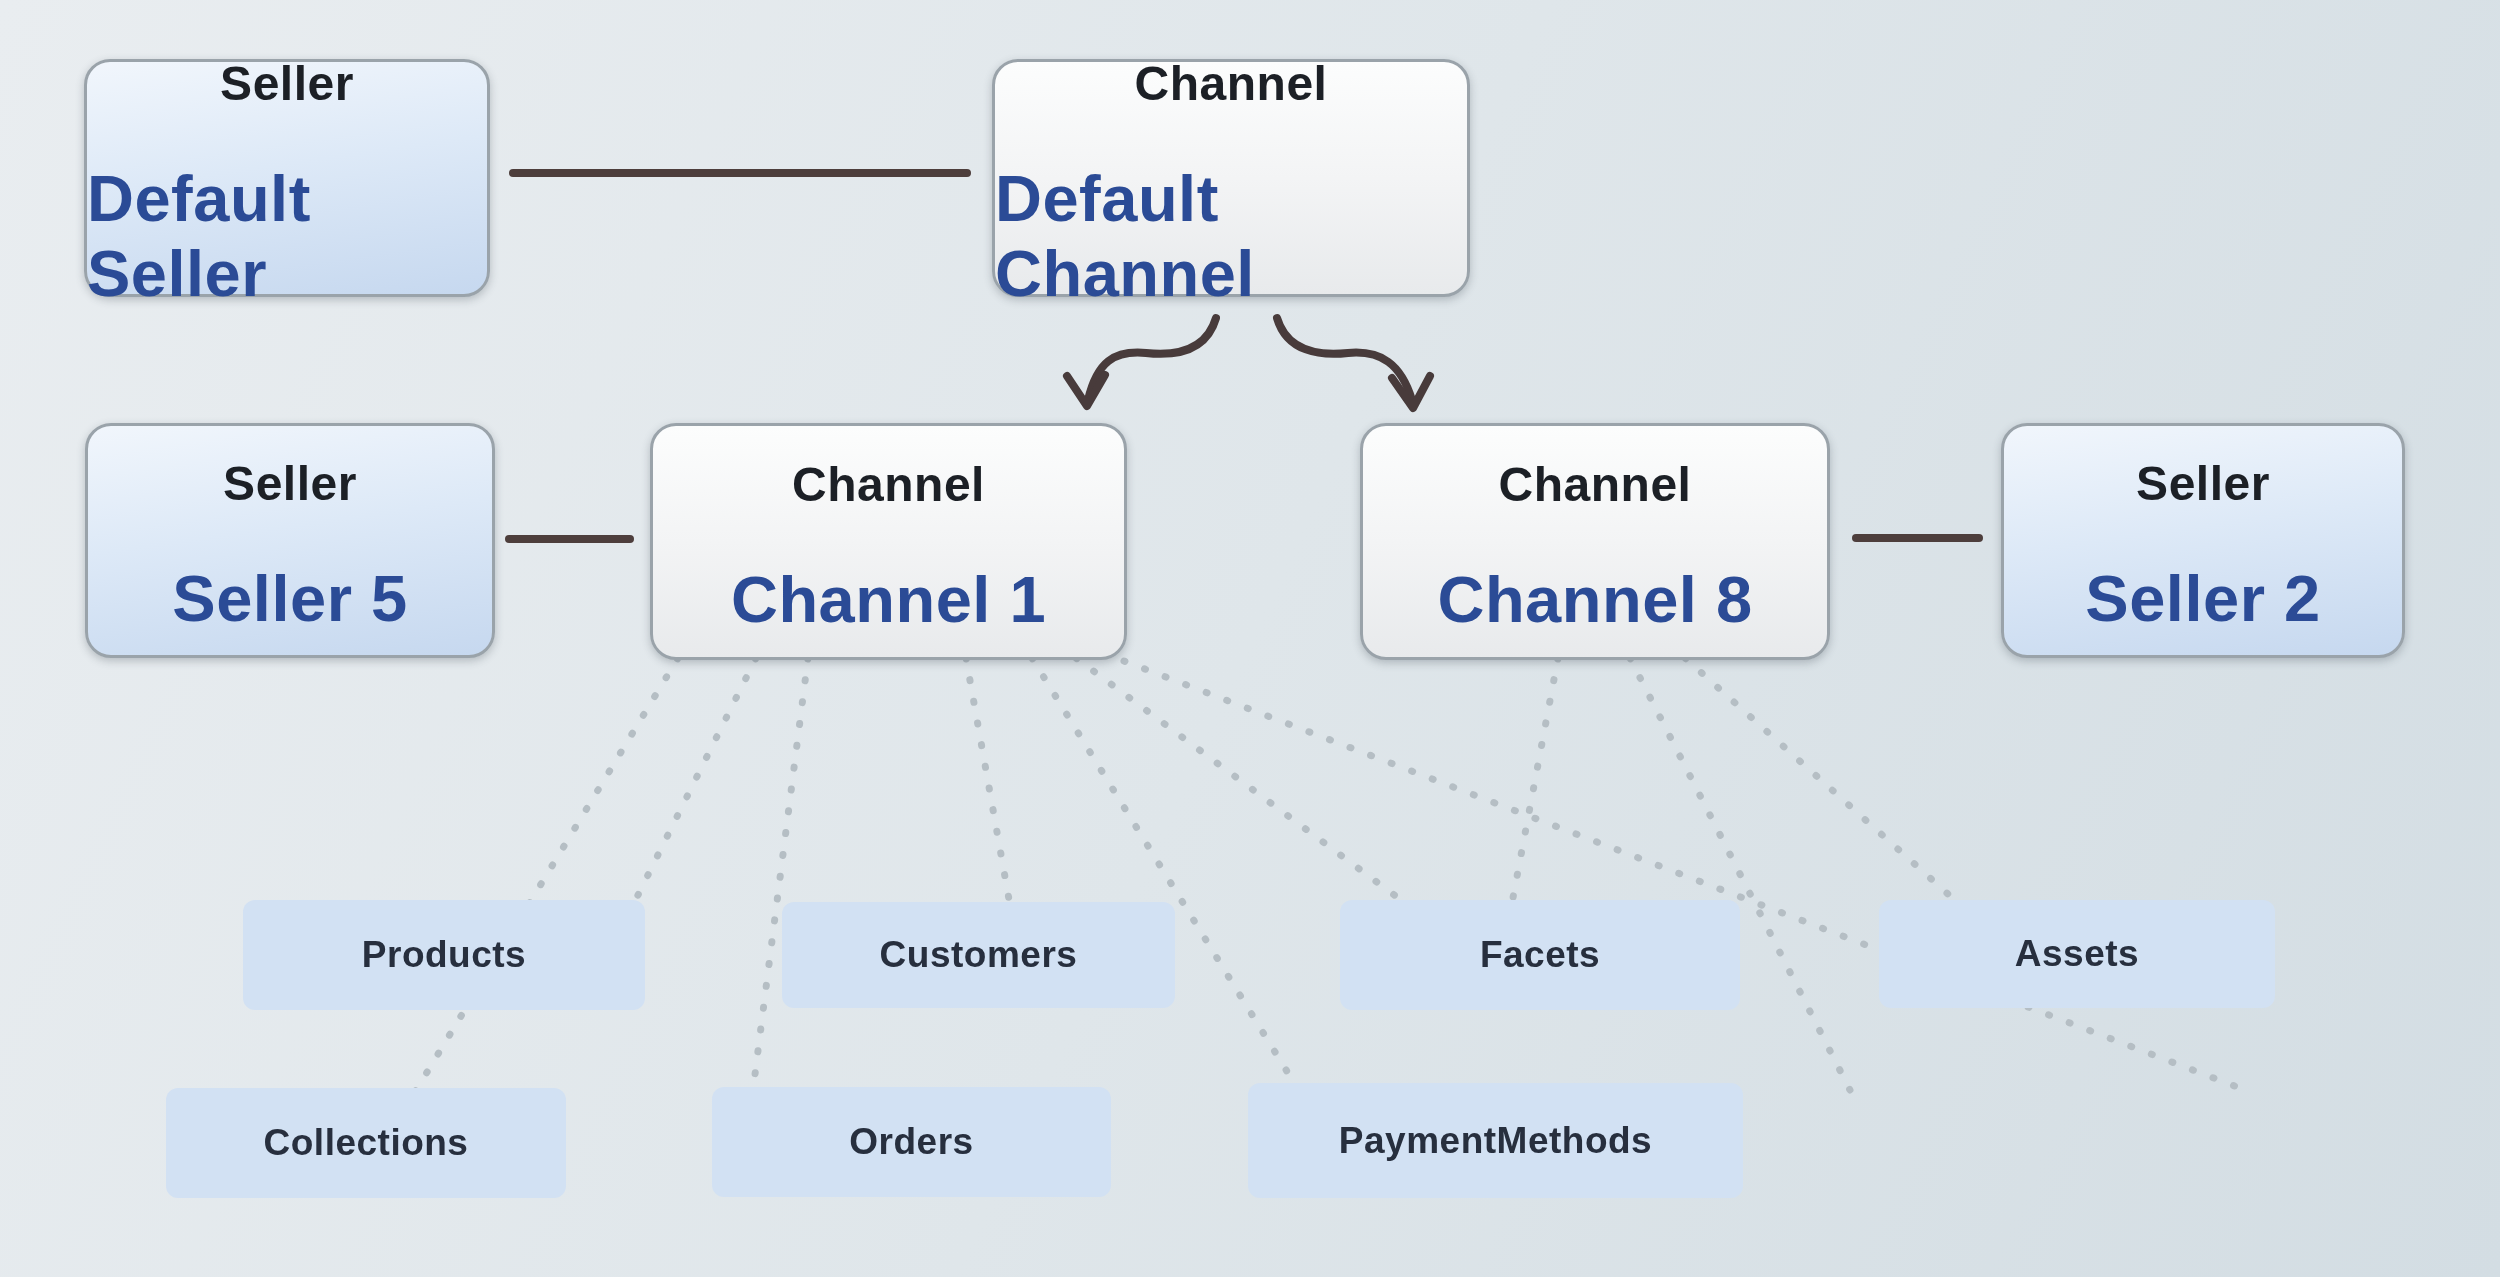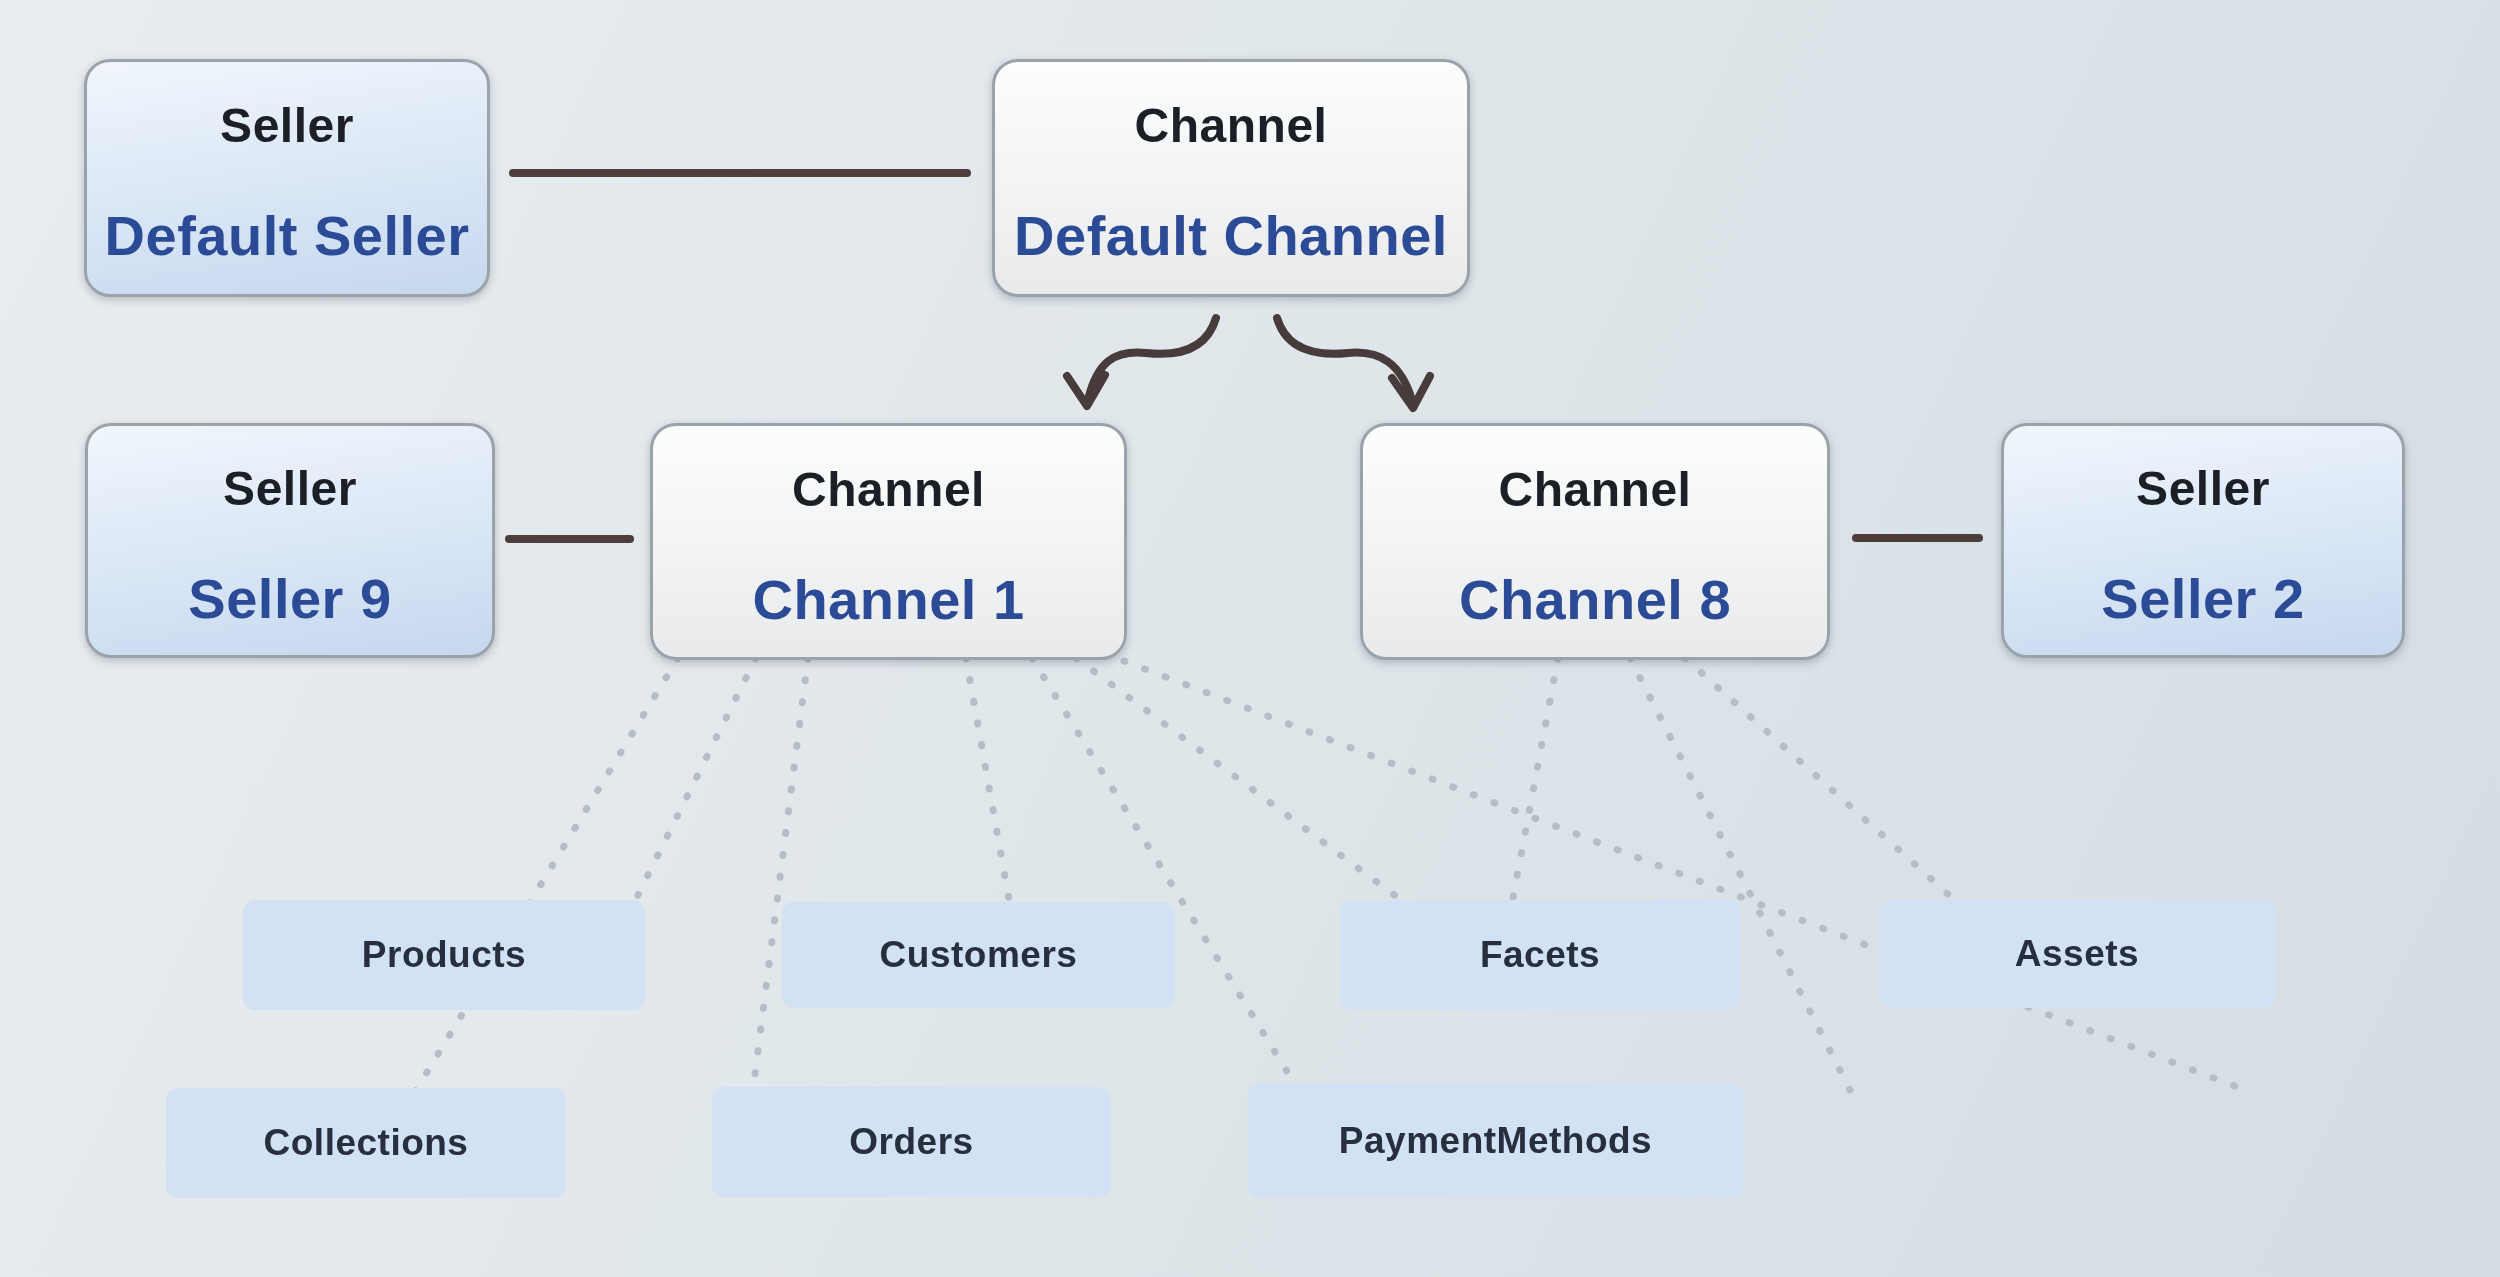--- a/index.html
+++ b/index.html
@@ -75,21 +75,21 @@
   .node.channel{
     background:linear-gradient(180deg,var(--channel-fill-top) 0%,var(--channel-fill-mid) 50%,var(--channel-fill-bottom) 100%);
   }
   .node .type-label{
     font-size:48px;
     font-weight:bold;
     color:var(--type-text);
     letter-spacing:0.5px;
   }
   .node .name-label{
-    font-size:56px;
+    font-size:65px;
     font-weight:bold;
     color:var(--name-text);
     letter-spacing:0.5px;
   }
   .entity{
     position:absolute;
     z-index:2;
     display:flex;
     align-items:center;
     justify-content:center;
@@ -134,21 +134,21 @@
     <span class="name-label">Default Seller</span>
   </div>
 
   <div class="node channel" style="left:992px;top:59px;width:478px;height:238px;">
     <span class="type-label">Channel</span>
     <span class="name-label">Default Channel</span>
   </div>
 
   <div class="node seller" style="left:85px;top:423px;width:410px;height:235px;">
     <span class="type-label">Seller</span>
-    <span class="name-label">Seller 9</span>
+    <span class="name-label">Seller 5</span>
   </div>
 
   <div class="node channel" style="left:650px;top:423px;width:477px;height:237px;">
     <span class="type-label">Channel</span>
     <span class="name-label">Channel 1</span>
   </div>
 
   <div class="node channel" style="left:1360px;top:423px;width:470px;height:237px;">
     <span class="type-label">Channel</span>
     <span class="name-label">Channel 8</span>

